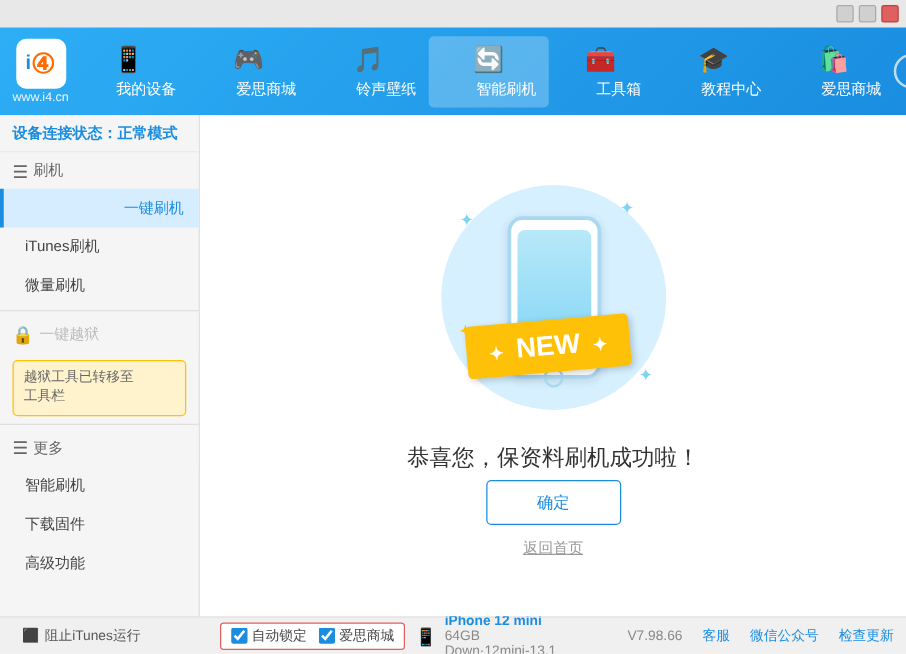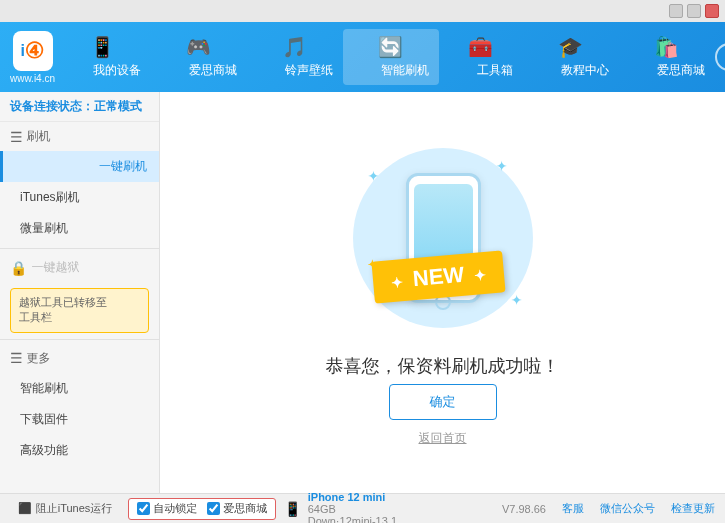--- a/index.html
+++ b/index.html
@@ -306,20 +306,21 @@
     }
     .bottom-checkboxes {
       display: flex;
       align-items: center;
       gap: 10px;
       padding: 0 8px;
       border: 1px solid #e0e0e0;
       border-radius: 3px;
       height: 22px;
       background: white;
+      margin-left: 48px;
     }
     .checkbox-item {
       display: flex;
       align-items: center;
       gap: 3px;
       font-size: 11px;
       color: #444;
     }
     .checkbox-item input[type="checkbox"] {
       accent-color: #1a8de0;

